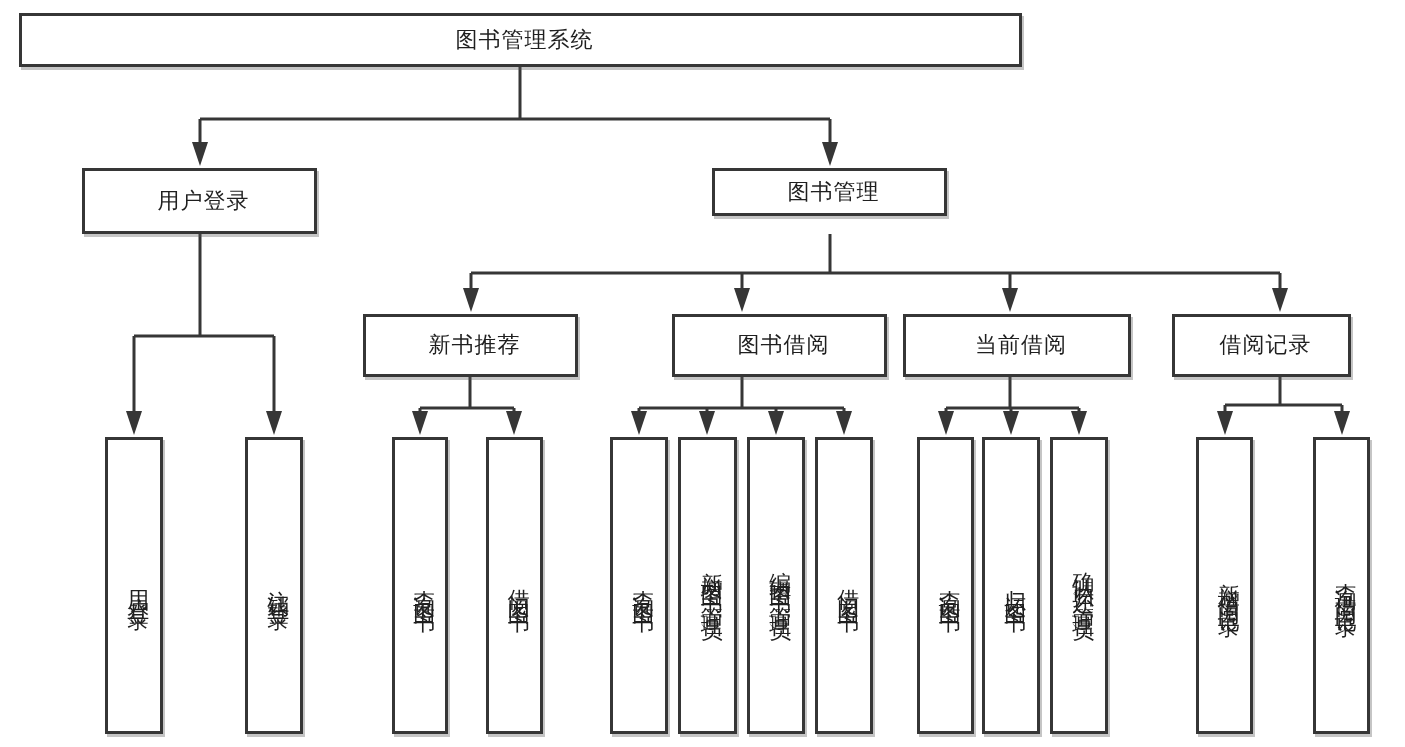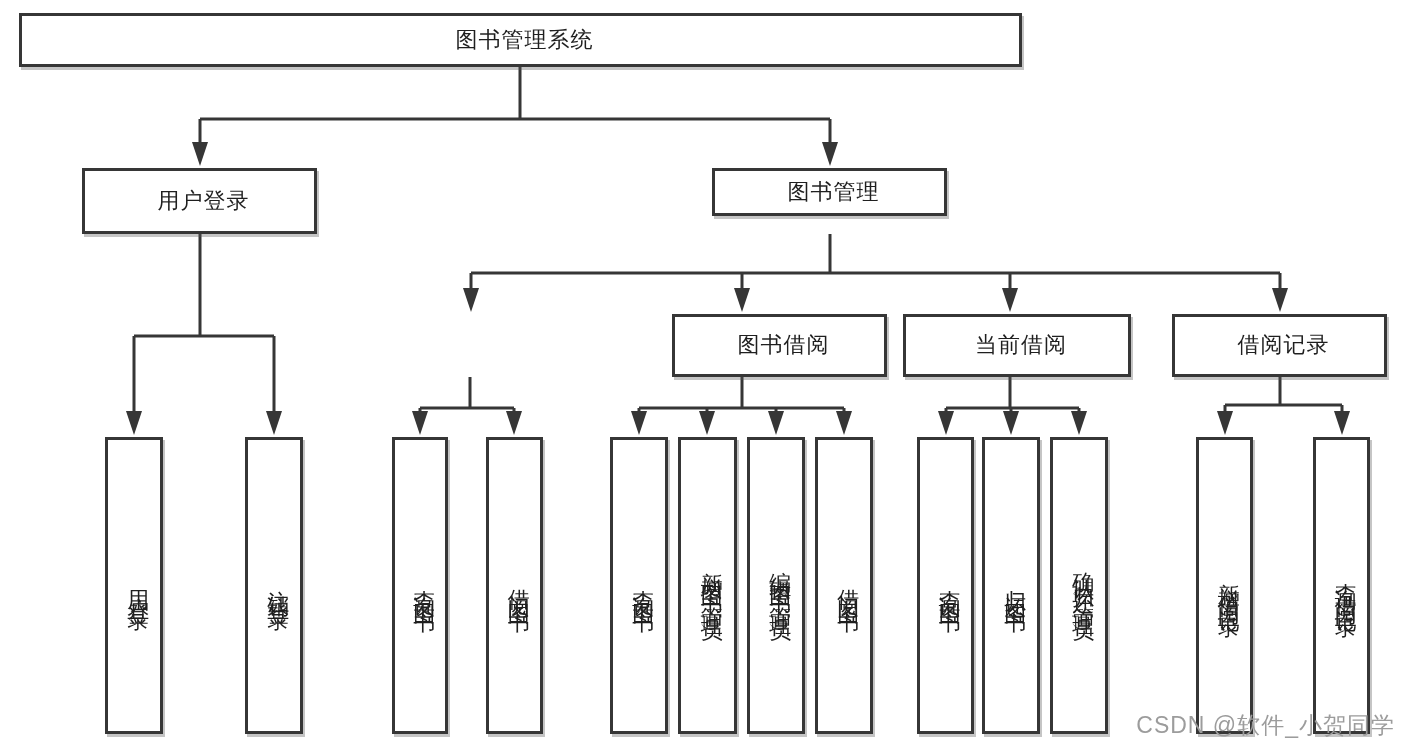--- a/index.html
+++ b/index.html
@@ -102,37 +102,37 @@
       <polygon points="1217,411 1233,411 1225,435"></polygon>
       <polygon points="1334,411 1350,411 1342,435"></polygon>
     </g>
   </svg>
 
   <div class="node" style="left:19px;top:13px;width:1003px;height:54px;">图书管理系统</div>
 
   <div class="node" style="left:82px;top:168px;width:235px;height:66px;">用户登录</div>
   <div class="node" style="left:712px;top:168px;width:235px;height:48px;">图书管理</div>
 
+  <div class="node" style="left:363px;top:314px;width:215px;height:63px;">新书推荐</div>
   <div class="node" style="left:635px;top:314px;width:215px;height:63px;margin-left:37px;">图书借阅</div>
   <div class="node" style="left:903px;top:314px;width:228px;height:63px;">当前借阅</div>
-  <div class="node" style="left:1172px;top:314px;width:215px;height:63px;">借阅记录</div>
+  <div class="node" style="left:1172px;top:314px;width:179px;height:63px;">借阅记录</div>
 
   <div class="node v" style="left:105px;top:437px;width:58px;height:297px;">用户登录</div>
   <div class="node v" style="left:245px;top:437px;width:58px;height:297px;">注销登录</div>
 
   <div class="node v" style="left:392px;top:437px;width:56px;height:297px;">查询图书</div>
   <div class="node v" style="left:486px;top:437px;width:57px;height:297px;">借阅图书</div>
 
   <div class="node v" style="left:610px;top:437px;width:58px;height:297px;">查询图书</div>
   <div class="node v" style="left:678px;top:437px;width:59px;height:297px;">新增图书（管理员）</div>
   <div class="node v" style="left:747px;top:437px;width:58px;height:297px;">编辑图书（管理员）</div>
   <div class="node v" style="left:815px;top:437px;width:58px;height:297px;">借阅图书</div>
 
   <div class="node v" style="left:917px;top:437px;width:57px;height:297px;">查询图书</div>
   <div class="node v" style="left:982px;top:437px;width:58px;height:297px;">归还图书</div>
   <div class="node v" style="left:1050px;top:437px;width:58px;height:297px;">确认归还（管理员）</div>
 
   <div class="node v" style="left:1196px;top:437px;width:57px;height:297px;">新增借阅记录</div>
   <div class="node v" style="left:1313px;top:437px;width:57px;height:297px;">查询借阅记录</div>
 
-  <div class="watermark">CSDN @软件_小贺同学</div>
 
 </div>
 
 </body></html>

